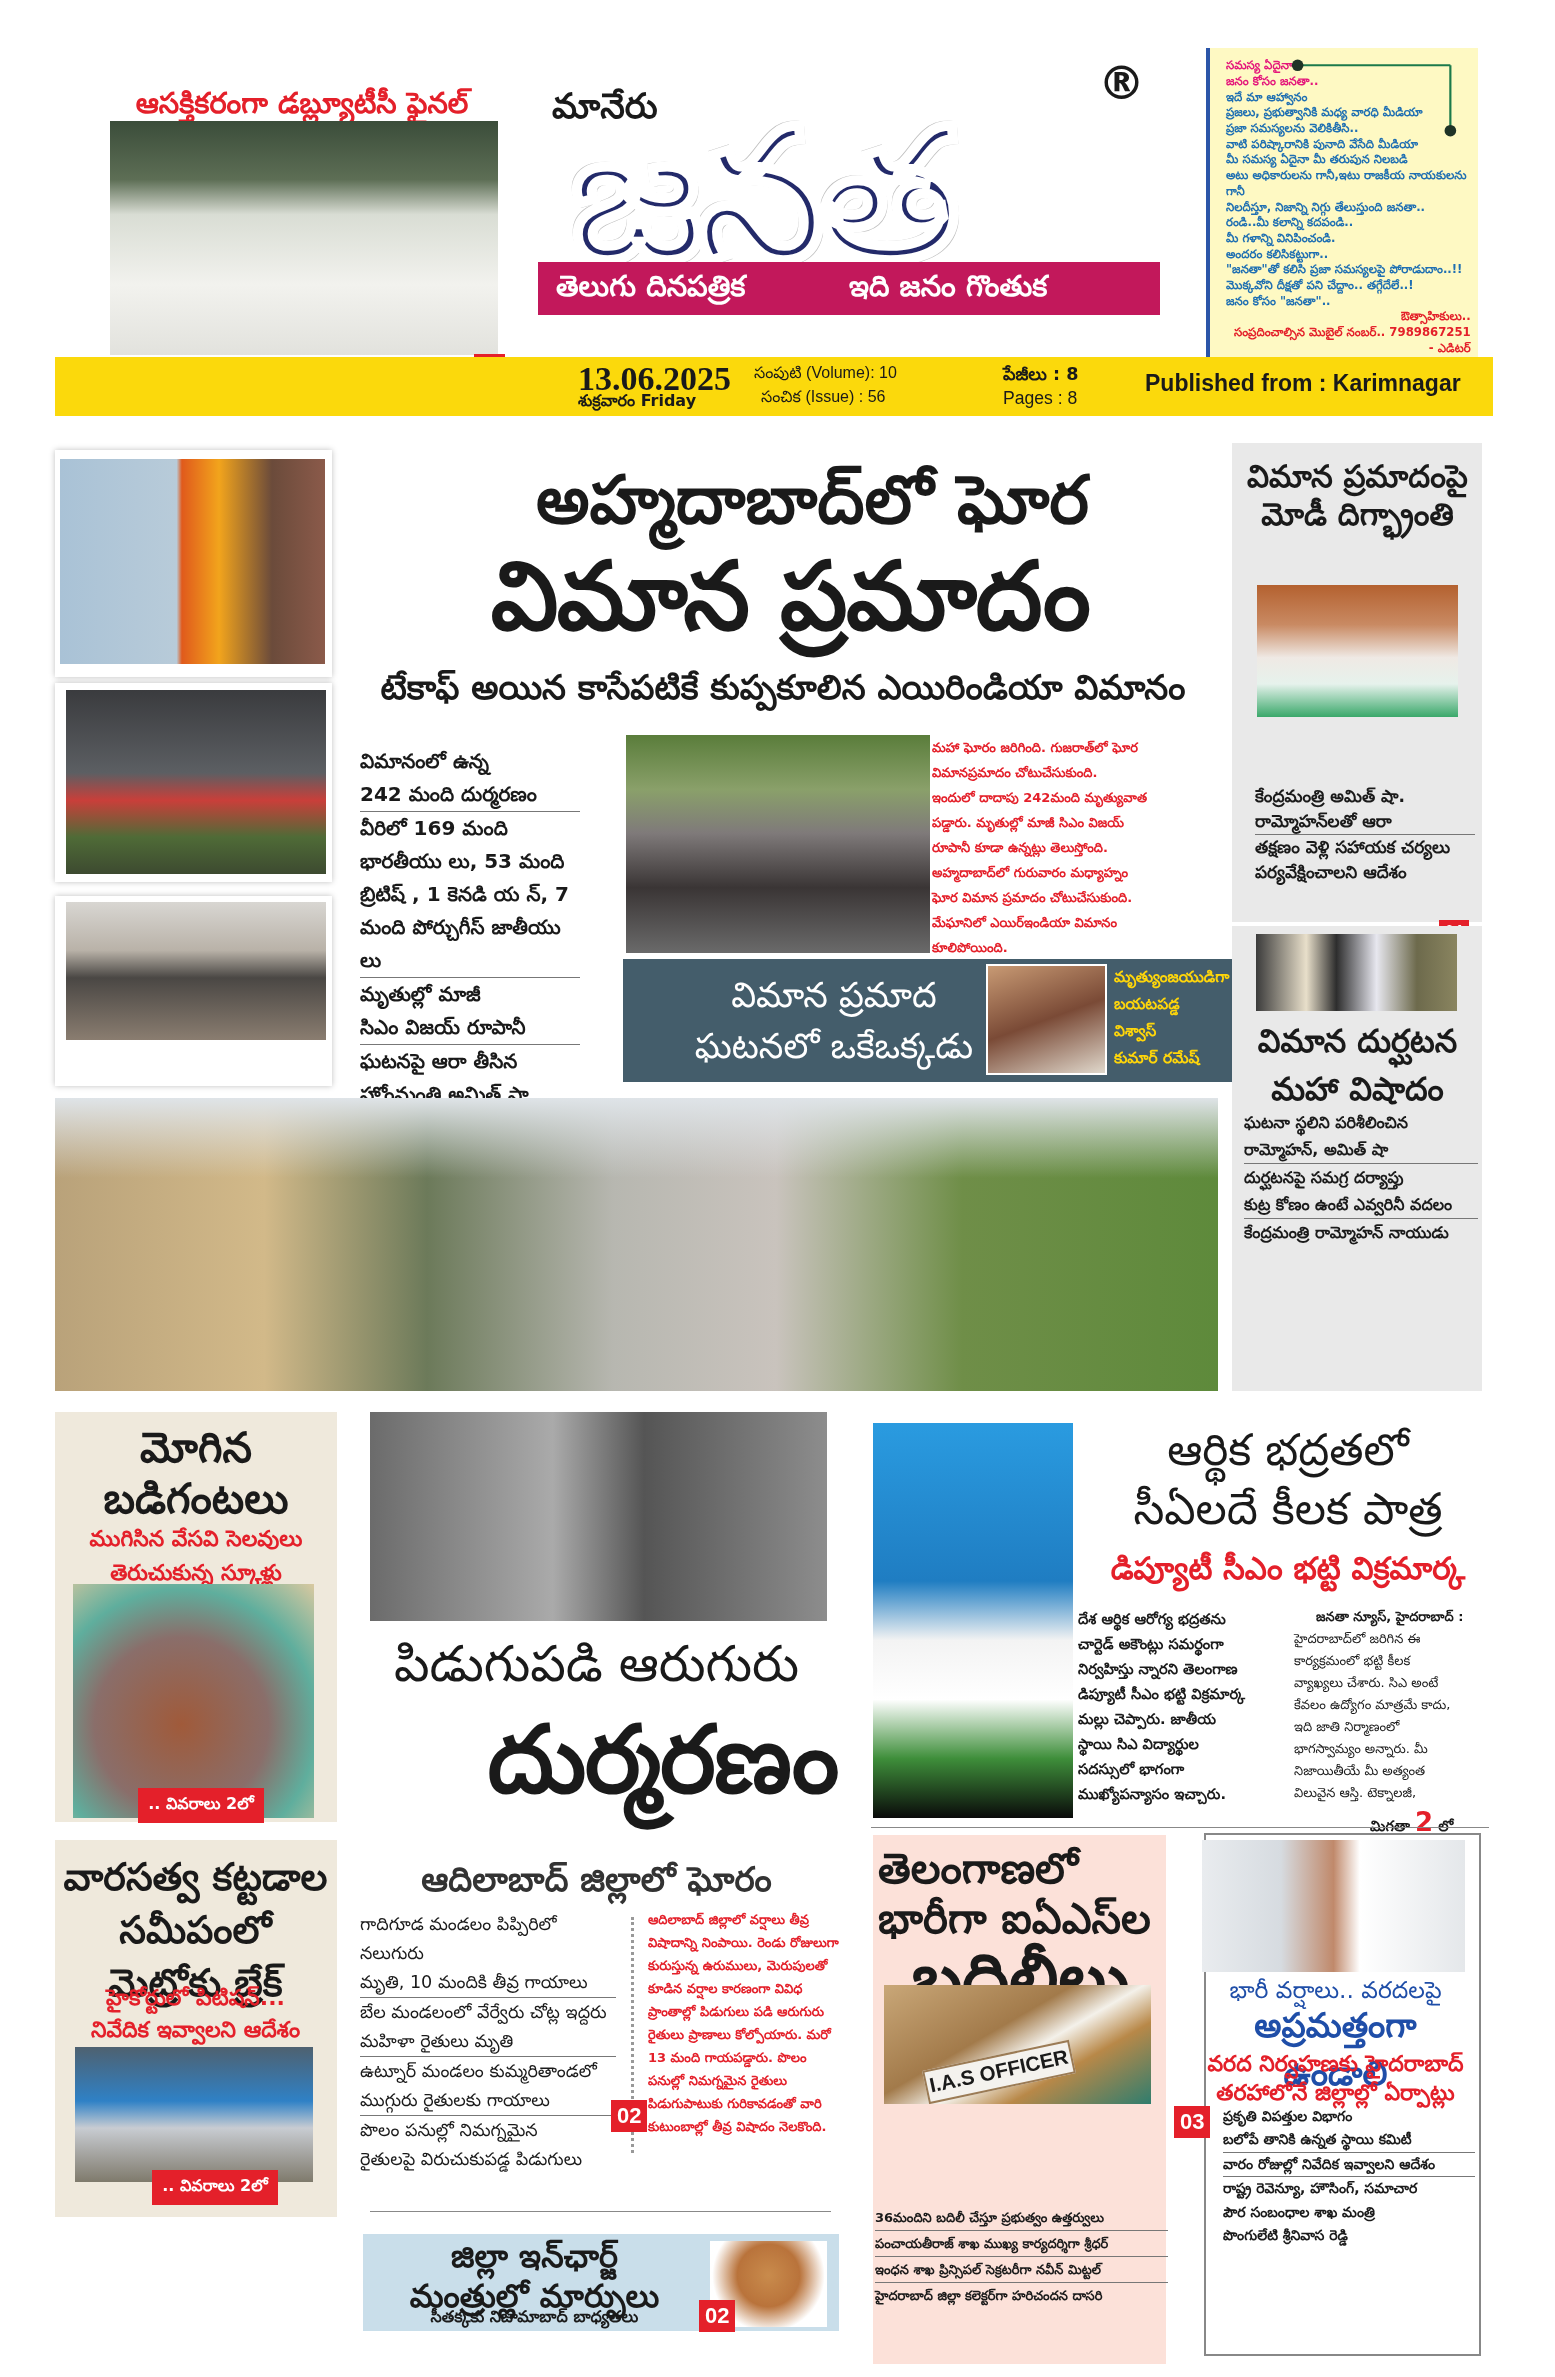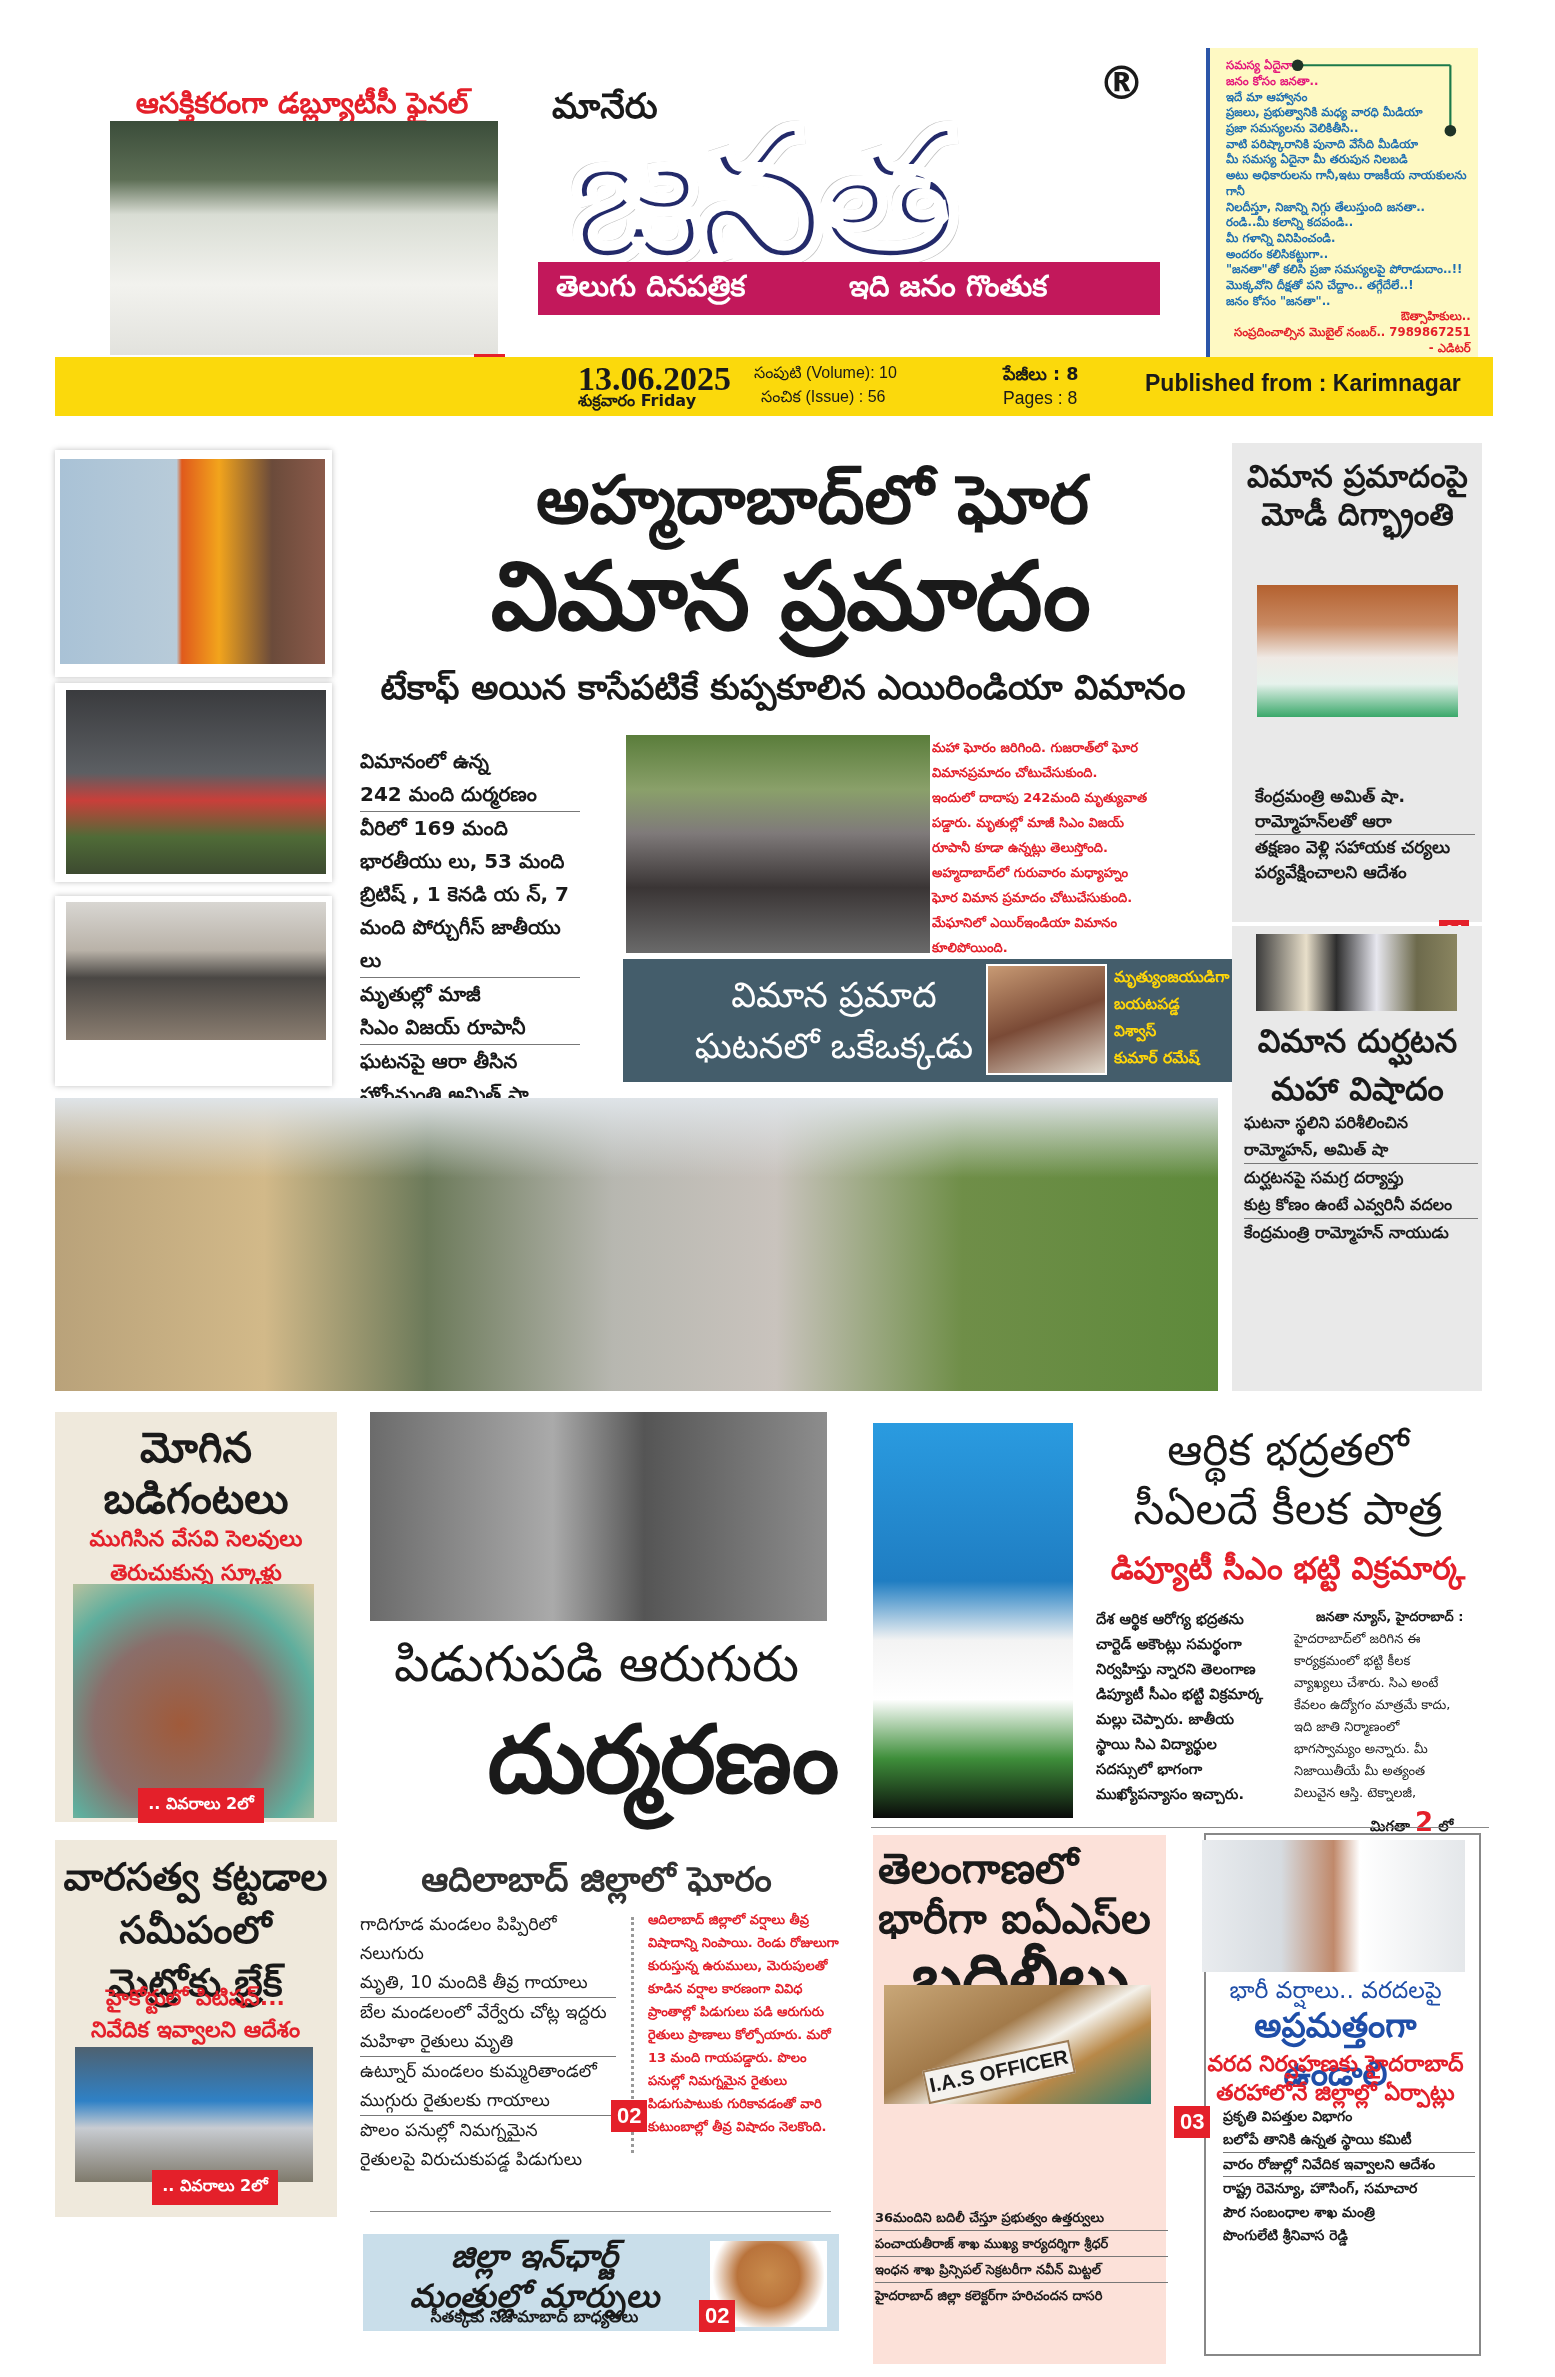--- a/index.html
+++ b/index.html
@@ -74,28 +74,28 @@
   #metro-photo { left: 75px; top: 2034px; width: 238px; height: 139px; background: linear-gradient(180deg,#4e6170 0%,#2f81c6 40%,#c8ccd2 60%,#7f7a6c 100%); }
 
   #light-photo { left: 370px; top: 1412px; width: 457px; height: 209px; background: linear-gradient(90deg,#6b6b6b,#aaaaaa 40%,#555 60%,#8d8d8d); filter: grayscale(1); }
   #light-h1 { left: 355px; top: 1635px; width: 483px; font-size: 50px; text-align:center; }
   #light-h2 { left: 355px; top: 1705px; width: 483px; font-size: 94px; font-weight: bold; text-align:right; letter-spacing: -1.5px; }
   #light-h3 { left: 355px; top: 1859px; width: 483px; font-size: 34px; font-weight: bold; text-align:center; color: #333; }
   #light-pts { left: 360px; top: 1910px; width: 256px; font-size: 17.6px; line-height: 29px; }
   #light-dots { left: 631px; top: 1917px; width: 4.4px; height: 236px; border-left: 3.7px dotted #999; }
   #light-text { left: 648px; top: 1908px; width: 205px; font-size: 13px; font-weight: bold; color: #e4202a; line-height: 23px; }
   #incharge { left: 363px; top: 2161px; width: 476px; height: 168px; background: #c9deea; }
-  #incharge-h { left: 377px; top: 2188px; width: 315px; font-size: 35px; font-weight: bold; text-align:center; line-height: 53px; font-style: italic; }
+  #incharge-h { left: 377px; top: 2188px; width: 315px; font-size: 35px; font-weight: bold; text-align:center; line-height: 53px; }
   #incharge-s { left: 377px; top: 2287px; width: 315px; font-size: 17.6px; font-weight: bold; text-align:center; }
   #seethakka { left: 710px; top: 2167px; width: 117px; height: 154px; background: radial-gradient(circle at 50% 40%,#c98b4c 0%,#b9733b 40%,#ffffff 72%); }
 
   #cfo-photo { left: 873px; top: 1423px; width: 200px; height: 402px; background: linear-gradient(180deg,#2a9be0 0%,#1f7dc2 40%,#f3f3f3 55%,#ffffff 70%,#3e8e3a 85%,#0a0a0a 100%); }
   #cfo-h { left: 1083px; top: 1420px; width: 410px; font-size: 44px; text-align:center; line-height: 59px; }
   #cfo-s { left: 1083px; top: 1550px; width: 410px; font-size: 31px; font-weight: bold; color:#e4202a; text-align:center; }
-  #cfo-c1 { left: 1078px; top: 1606px; width: 198px; font-size: 14.6px; font-weight: bold; line-height: 25px; margin-left: 18px; }
+  #cfo-c1 { left: 1078px; top: 1606px; width: 198px; font-size: 14.6px; font-weight: bold; line-height: 25px; }
   #cfo-c2 { left: 1294px; top: 1606px; width: 198px; font-size: 13px; line-height: 22px; }
   #cfo-more { left: 1370px; top: 1807px; font-size: 14.6px; font-weight: bold; }
   #cfo-more b { color:#e4202a; font-size: 26px; }
 
   #ias { left: 873px; top: 1835px; width: 293px; height: 529px; background: #fce1d9; }
   #ias-h1 { left: 878px; top: 1844px; width: 285px; font-size: 42px; font-weight: bold; text-align:left; line-height: 50px; }
   #ias-h2 { left: 878px; top: 1925px; width: 285px; font-size: 73px; font-weight: bold; text-align:center; }
   #ias-photo { left: 884px; top: 1983px; width: 267px; height: 117px; background: linear-gradient(150deg,#c9a778 0%,#a27a4a 40%,#f4f1ea 55%,#b88848 70%,#2f7d6e 100%); }
   #ias-t { left: 875px; top: 2205px; width: 293px; font-size: 13px; font-weight: bold; line-height: 25px; }
   #flood-box { left: 1204px; top: 1833px; width: 277px; height: 523px; border: 2.2px solid #888; }

